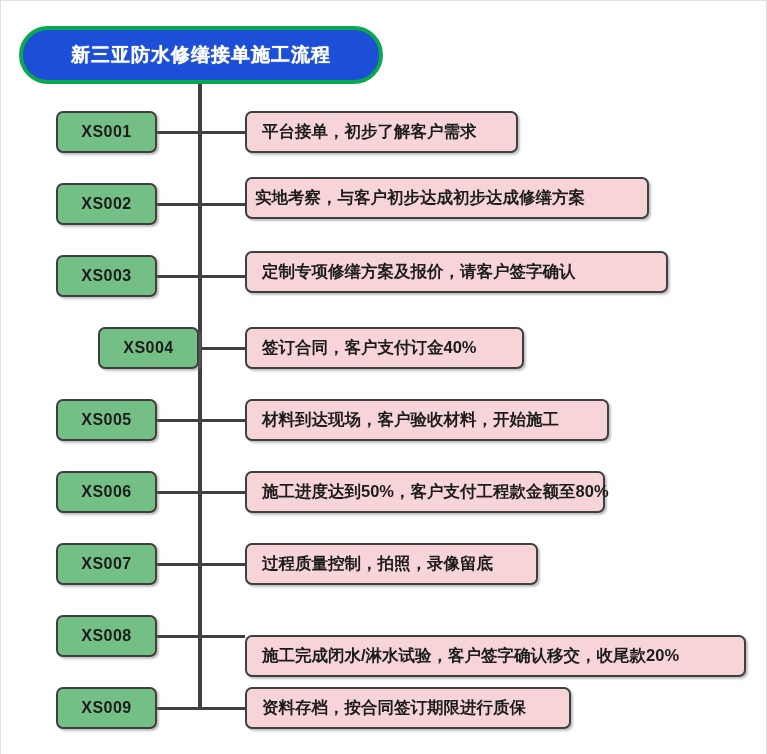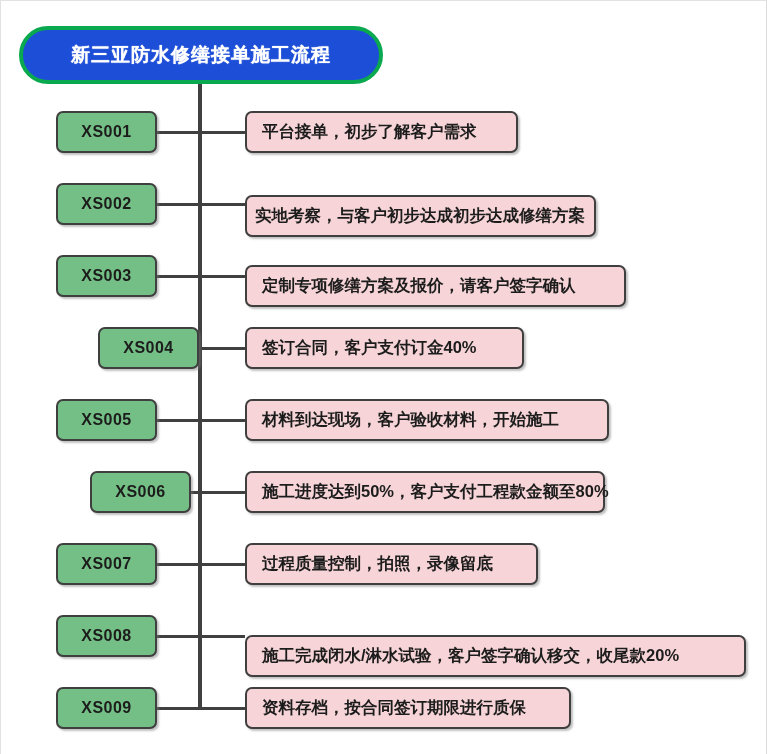--- a/index.html
+++ b/index.html
@@ -111,42 +111,42 @@
   <div id="nodes">
       <div class="node code-node" style="top: 110px;">
         <span>XS001</span>
       </div>
       <div class="node step-node" style="top: 110px; width: 273px;">
         <span>平台接单，初步了解客户需求</span>
       </div>
       <div class="node code-node" style="top: 182px;">
         <span>XS002</span>
       </div>
-      <div class="node step-node" style="top: 194px; width: 351px; padding-left: 8px;">
+      <div class="node step-node" style="top: 176px; width: 404px; padding-left: 8px;">
         <span>实地考察，与客户初步达成初步达成修缮方案</span>
       </div>
       <div class="node code-node" style="top: 254px;">
         <span>XS003</span>
       </div>
-      <div class="node step-node" style="top: 264px; width: 381px;">
+      <div class="node step-node" style="top: 250px; width: 423px;">
         <span>定制专项修缮方案及报价，请客户签字确认</span>
       </div>
       <div class="node code-node" style="top: 326px; margin-left: 42px;">
         <span>XS004</span>
       </div>
       <div class="node step-node" style="top: 326px; width: 279px;">
         <span>签订合同，客户支付订金40%</span>
       </div>
       <div class="node code-node" style="top: 398px;">
         <span>XS005</span>
       </div>
       <div class="node step-node" style="top: 398px; width: 364px;">
         <span>材料到达现场，客户验收材料，开始施工</span>
       </div>
-      <div class="node code-node" style="top: 470px; margin-left: 34px;">
+      <div class="node code-node" style="top: 470px;">
         <span>XS006</span>
       </div>
       <div class="node step-node" style="top: 470px; width: 360px;">
         <span>施工进度达到50%，客户支付工程款金额至80%</span>
       </div>
       <div class="node code-node" style="top: 542px;">
         <span>XS007</span>
       </div>
       <div class="node step-node" style="top: 542px; width: 293px;">
         <span>过程质量控制，拍照，录像留底</span>

